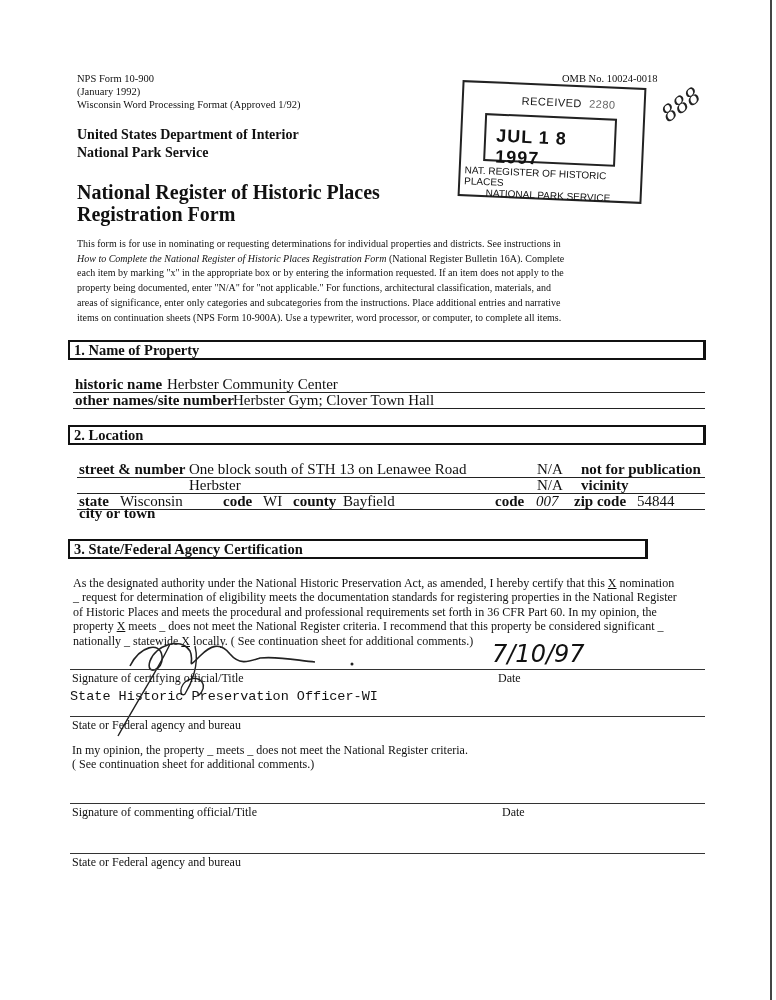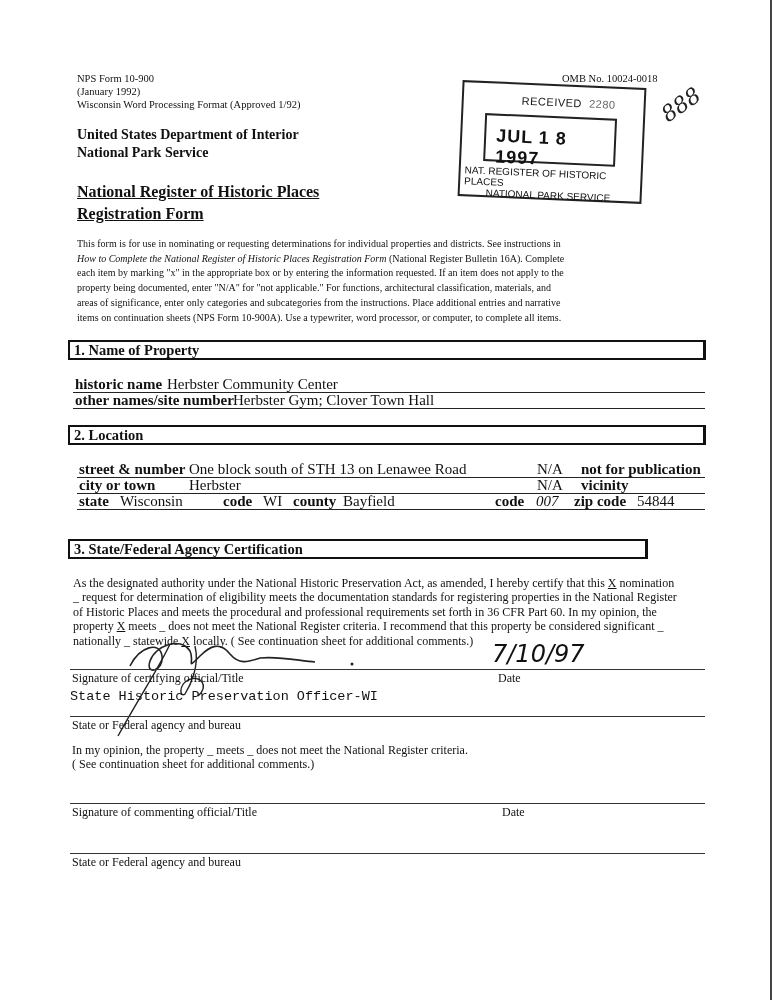--- a/index.html
+++ b/index.html
@@ -1,21 +1,21 @@
 <!DOCTYPE html>
 <html><head>
 <meta charset="utf-8">
 <style>
   html, body { margin:0; padding:0; background:#fff; }
   body { width:776px; height:1000px; position:relative; overflow:hidden;
          font-family:"Liberation Serif", serif; color:#111; }
   .abs { position:absolute; }
   .small { font-size:10.5px; line-height:13px; }
   .hdr-bold { font-weight:bold; font-size:14px; line-height:18px; }
-  .title { font-weight:bold; font-size:16px; line-height:22px;text-decoration:underline; }
+  .title { font-weight:bold; font-size:20px; line-height:22px; }
   .intro { font-size:10px; line-height:14.7px; }
   .intro i { font-style:italic; }
   .sec-box { border:2px solid #111; border-right-width:3px; height:20px; box-sizing:border-box;
              padding-left:4px; font-weight:bold; font-size:14.5px; line-height:17px; }
   .row { font-size:15px; line-height:14px; border-bottom:1.5px solid #222; height:15px; }
   .row b { font-weight:bold; }
   .body12 { font-size:12px; line-height:14.4px; }
   .line { border-top:1.5px solid #333; height:0; }
   .mono { font-family:"Liberation Mono", monospace; font-size:13.5px; }
   .u { text-decoration:underline; }
@@ -74,21 +74,21 @@
 </div>
 
 <div class="abs sec-box" style="left:68px;top:425px;width:638px;">2. Location</div>
 <div class="abs row" style="left:77px;top:462px;width:628px;">
   <b class="abs" style="left:2px;">street &amp; number</b>
   <span class="abs" style="left:112px;">One block south of STH 13 on Lenawee Road</span>
   <span class="abs" style="left:460px;">N/A</span>
   <b class="abs" style="left:504px;">not for publication</b>
 </div>
 <div class="abs row" style="left:77px;top:478px;width:628px;">
-  <b class="abs" style="left:2px;">city or town</b>
+  <b class="abs" style="left:2px;margin-top:28px;">city or town</b>
   <span class="abs" style="left:112px;">Herbster</span>
   <span class="abs" style="left:460px;">N/A</span>
   <b class="abs" style="left:504px;">vicinity</b>
 </div>
 <div class="abs row" style="left:77px;top:494px;width:628px;">
   <b class="abs" style="left:2px;">state</b>
   <span class="abs" style="left:43px;">Wisconsin</span>
   <b class="abs" style="left:146px;">code</b>
   <span class="abs" style="left:186px;">WI</span>
   <b class="abs" style="left:216px;">county</b>

